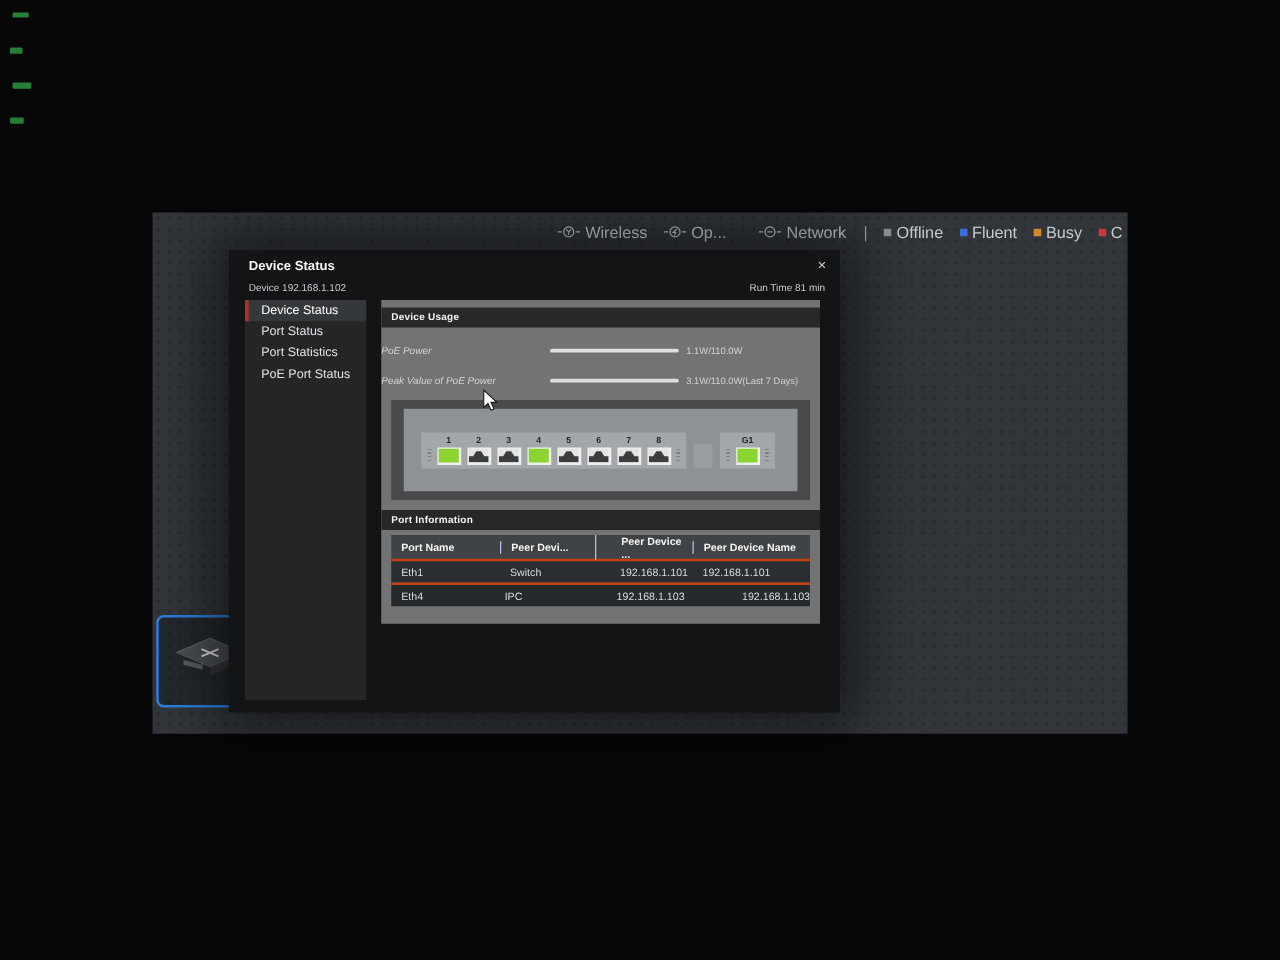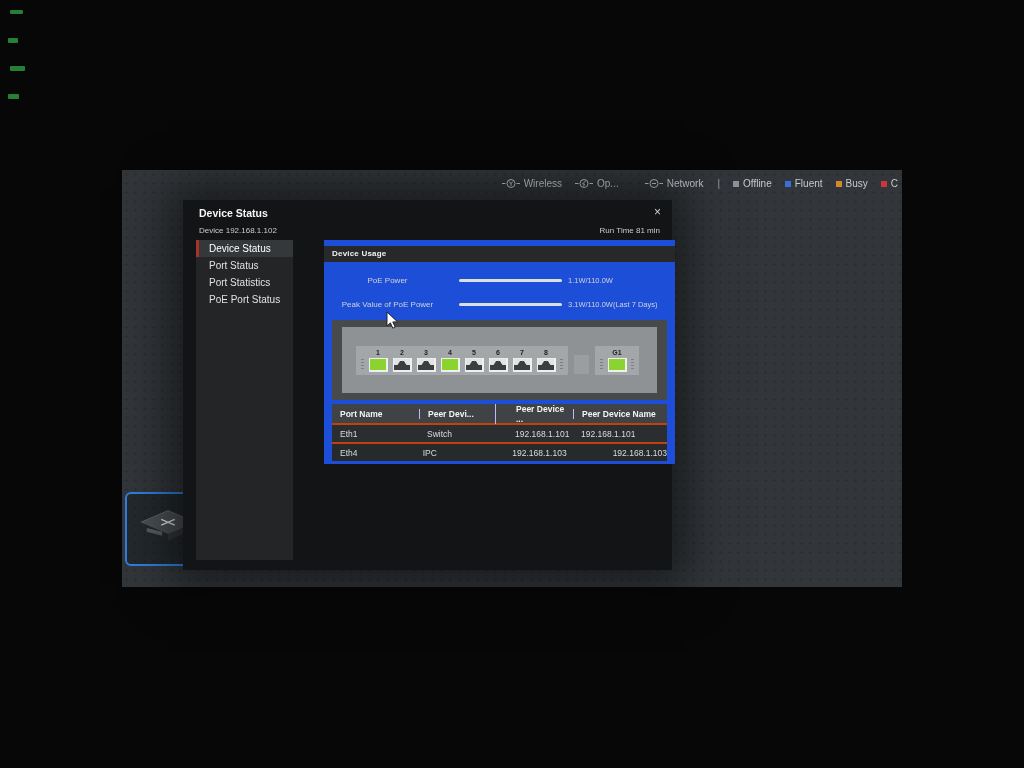--- a/index.html
+++ b/index.html
@@ -7,21 +7,21 @@
          font-family:"Liberation Sans",sans-serif;color:#d8dbdd;}
   
   #canvas{position:absolute;left:122px;top:170px;width:780px;height:417px;
           background-color:#32363a;
           background-image:radial-gradient(#2a2d31 1.2px, rgba(0,0,0,0) 1.4px);
           background-size:9px 9px;overflow:hidden;}
   
   .vmark{position:absolute;background:#2f9c41;opacity:.8;border-radius:1px;}
   
   #toolbar{position:absolute;top:8px;right:4px;display:flex;align-items:center;
-           font-size:10px;color:#c6cacd;white-space:nowrap;}
+           font-size:13px;color:#c6cacd;white-space:nowrap;}
   .tb-item{display:flex;align-items:center;margin-left:13px;}
   .tb-item svg{margin-right:4px;display:block;}
   .tb-sep{margin-left:14px;color:#9aa0a4;}
   .legend-sq{width:6px;height:6px;margin-right:4px;display:inline-block;}
   
   .sel-card{position:absolute;border:2px solid #2f7fe0;border-radius:6px;
             background:rgba(10,16,22,.35);}
   
   #dialog{position:absolute;left:183px;top:200px;width:489px;height:370px;background:#121416;
           box-shadow:0 0 45px 14px rgba(0,0,0,.55);z-index:5;}
@@ -29,25 +29,25 @@
   #dlg-close{position:absolute;right:11px;top:5px;font-size:12px;color:#cfd3d5;cursor:default;}
   #dlg-device{position:absolute;left:16px;top:26px;font-size:8px;color:#c9cdd0;}
   #dlg-runtime{position:absolute;right:12px;top:26px;font-size:8px;color:#c9cdd0;}
   
   #dlg-side{position:absolute;left:13px;top:40px;width:97px;height:320px;background:#232527;}
   .side-item{position:relative;height:17px;line-height:17px;padding-left:13px;
              font-size:10px;color:#dfe3e5;cursor:default;}
   .side-item.sel{background:#35383b;color:#ffffff;}
   .side-item.sel .selbar{position:absolute;left:0;top:0;width:3px;height:17px;background:#a83228;}
   
-  #dlg-main{position:absolute;left:122px;top:40px;width:351px;height:224px;background:#1d4ed8;overflow:hidden;margin-left:19px;}
+  #dlg-main{position:absolute;left:122px;top:40px;width:351px;height:259px;background:#737373;overflow:hidden;}
   .sec-head{height:16px;line-height:16px;background:#26282a;padding-left:8px;
             font-size:8px;font-weight:bold;color:#f0f2f3;letter-spacing:.2px;}
   .usage-row{display:flex;align-items:center;height:24px;}
-  .usage-label{width:127px;text-align:center;padding-right:8px;font-size:8px;color:#cfd3d5;}
+  .usage-label{width:127px;text-align:left;padding-right:8px;font-size:8px;color:#cfd3d5;font-style:italic;}
   .usage-bar{width:103px;height:3px;background:#dcdee0;border-radius:2px;}
   .usage-val{margin-left:6px;font-size:7.5px;color:#cfd3d5;}
   
   #panel-viz{margin:4px 8px 0 8px;height:80px;background:#47494b;
              display:flex;align-items:center;justify-content:center;}
   #panel-face{width:315px;height:66px;background:#8f9294;display:flex;align-items:center;}
   .port-strip{background:#a4a7a9;display:flex;align-items:flex-end;padding:2px 3px 3px 3px;}
   .ticks{width:3px;height:10px;margin:0 2px 3px 2px;
          background:repeating-linear-gradient(to bottom,#7d8082 0 1px,rgba(0,0,0,0) 1px 3px);}
   .port-cell{width:24px;text-align:center;}
@@ -254,20 +254,21 @@
               <div class="port-num">G1</div>
               <div class="port-jack active">
                   <div class="jack-inner"></div>
                 </div>
             </div>
             <div class="ticks"></div>
           </div>
         </div>
       </div>
 
+      <div class="sec-head" style="margin-top:8px;">Port Information</div>
 
       <div id="port-table">
         <div class="pt-head">
           <div class="pt-c0">Port Name</div>
           <div class="pt-c1">Peer Devi...</div>
           <div class="pt-c2">Peer Device ...</div>
           <div class="pt-c3">Peer Device Name</div>
         </div>
         <div class="pt-row r0">
           <div class="pt-c0">Eth1</div>

